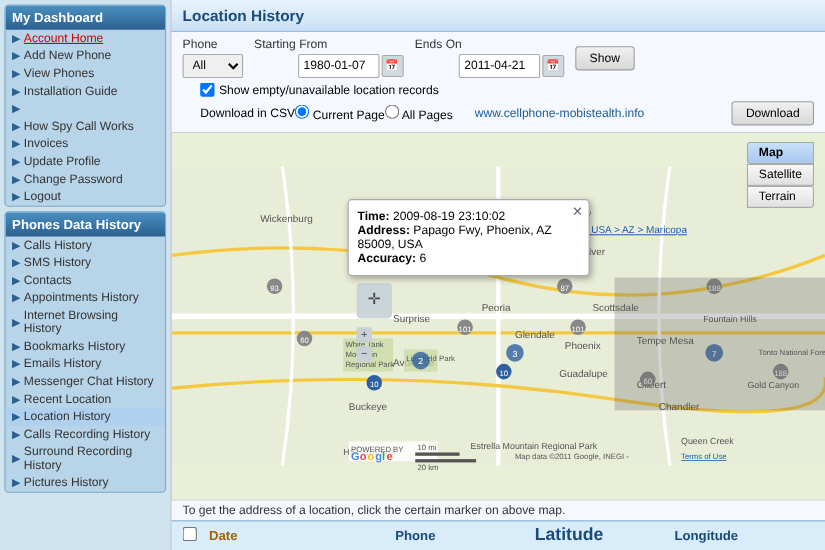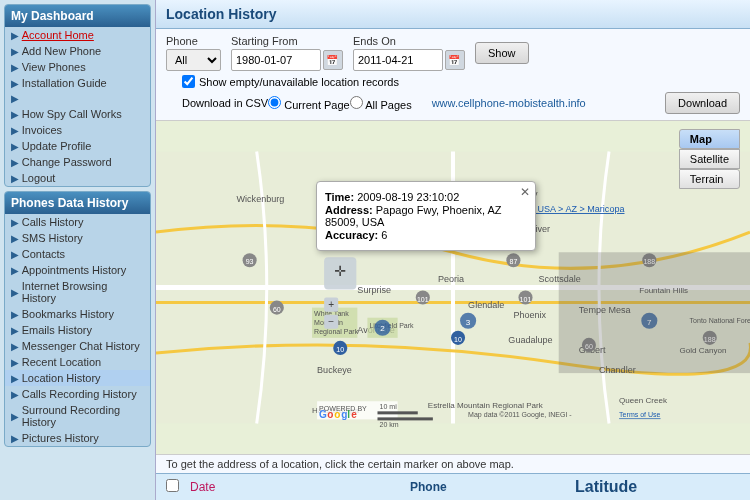--- a/index.html
+++ b/index.html
@@ -22,21 +22,21 @@
 
     
     .controls { padding: 6px 10px; border-bottom: 1px solid #ccc; background: #f5f9ff; }
     .controls-row1 { display: flex; align-items: center; gap: 10px; margin-bottom: 4px; }
     .controls-row2 { display: flex; align-items: center; gap: 10px; padding-left: 16px; }
     .field-label { font-size: 11px; color: #333; margin-bottom: 2px; }
     .field-group { display: flex; flex-direction: column; }
     .field-group select, .field-group input[type=text] { border: 1px solid #aaa; border-radius: 2px; padding: 2px 4px; font-size: 11px; height: 22px; }
     .field-group select { width: 55px; }
     .date-field { display: flex; align-items: center; }
-    .date-field input { width: 90px; border: 1px solid #aaa; border-radius: 2px; padding: 2px 4px; font-size: 11px; height: 22px; }
+    .date-field input { width: 74px; border: 1px solid #aaa; border-radius: 2px; padding: 2px 4px; font-size: 11px; height: 22px; margin-left: 40px; }
     .cal-icon { width: 20px; height: 20px; background: #d0d8e0; border: 1px solid #aaa; margin-left: 2px; display: flex; align-items: center; justify-content: center; cursor: pointer; border-radius: 2px; font-size: 10px; }
     .show-btn { background: linear-gradient(180deg, #f0f0f0, #d8d8d8); border: 1px solid #999; border-radius: 3px; padding: 3px 12px; font-size: 11px; cursor: pointer; height: 22px; }
     .checkbox-row { display: flex; align-items: center; gap: 4px; font-size: 11px; }
     .csv-row { display: flex; align-items: center; gap: 0; font-size: 11px; flex: 1; }
     .download-btn { background: linear-gradient(180deg, #f0f0f0, #d8d8d8); border: 1px solid #999; border-radius: 3px; padding: 3px 12px; font-size: 11px; cursor: pointer; height: 22px; margin-left: auto; }
     .website-link { color: #1a5a9a; font-size: 11px; margin-left: 20px; }
 
     
     .map-container { flex: 1; position: relative; overflow: hidden; }
     .map-bg { width: 100%; height: 100%; background: #e8f0d8; position: relative; overflow: hidden; }
@@ -356,23 +356,26 @@
   </div>
 
   <div class="bottom-bar">
     <span>To get the address of a location, click the certain marker on above map.</span>
   </div>
 
   <div class="table-header">
     <div class="col col-check">
       <input type="checkbox" style="">
     </div>
-    <div class="col col-date" style="color:#be185d;font-weight:normal;font-size:12px;">
+    <div class="col col-date" style="color:#a16207;font-weight:bold;font-size:12px;">
       <span>Date</span>
     </div>
     <div class="col col-phone" style="color:#1a4a7a;font-weight:bold;font-size:12px;">
       <span>Phone</span>
     </div>
     <div class="col col-lat" style="color:#1a4a7a;font-weight:bold;font-size:16px;">
       <span>Latitude</span>
     </div>
+    <div class="col col-lng" style="color:#1a4a7a;font-weight:bold;font-size:12px;">
+      <span>Longitude</span>
+    </div>
   </div>
 </div>
 
 </body></html>

